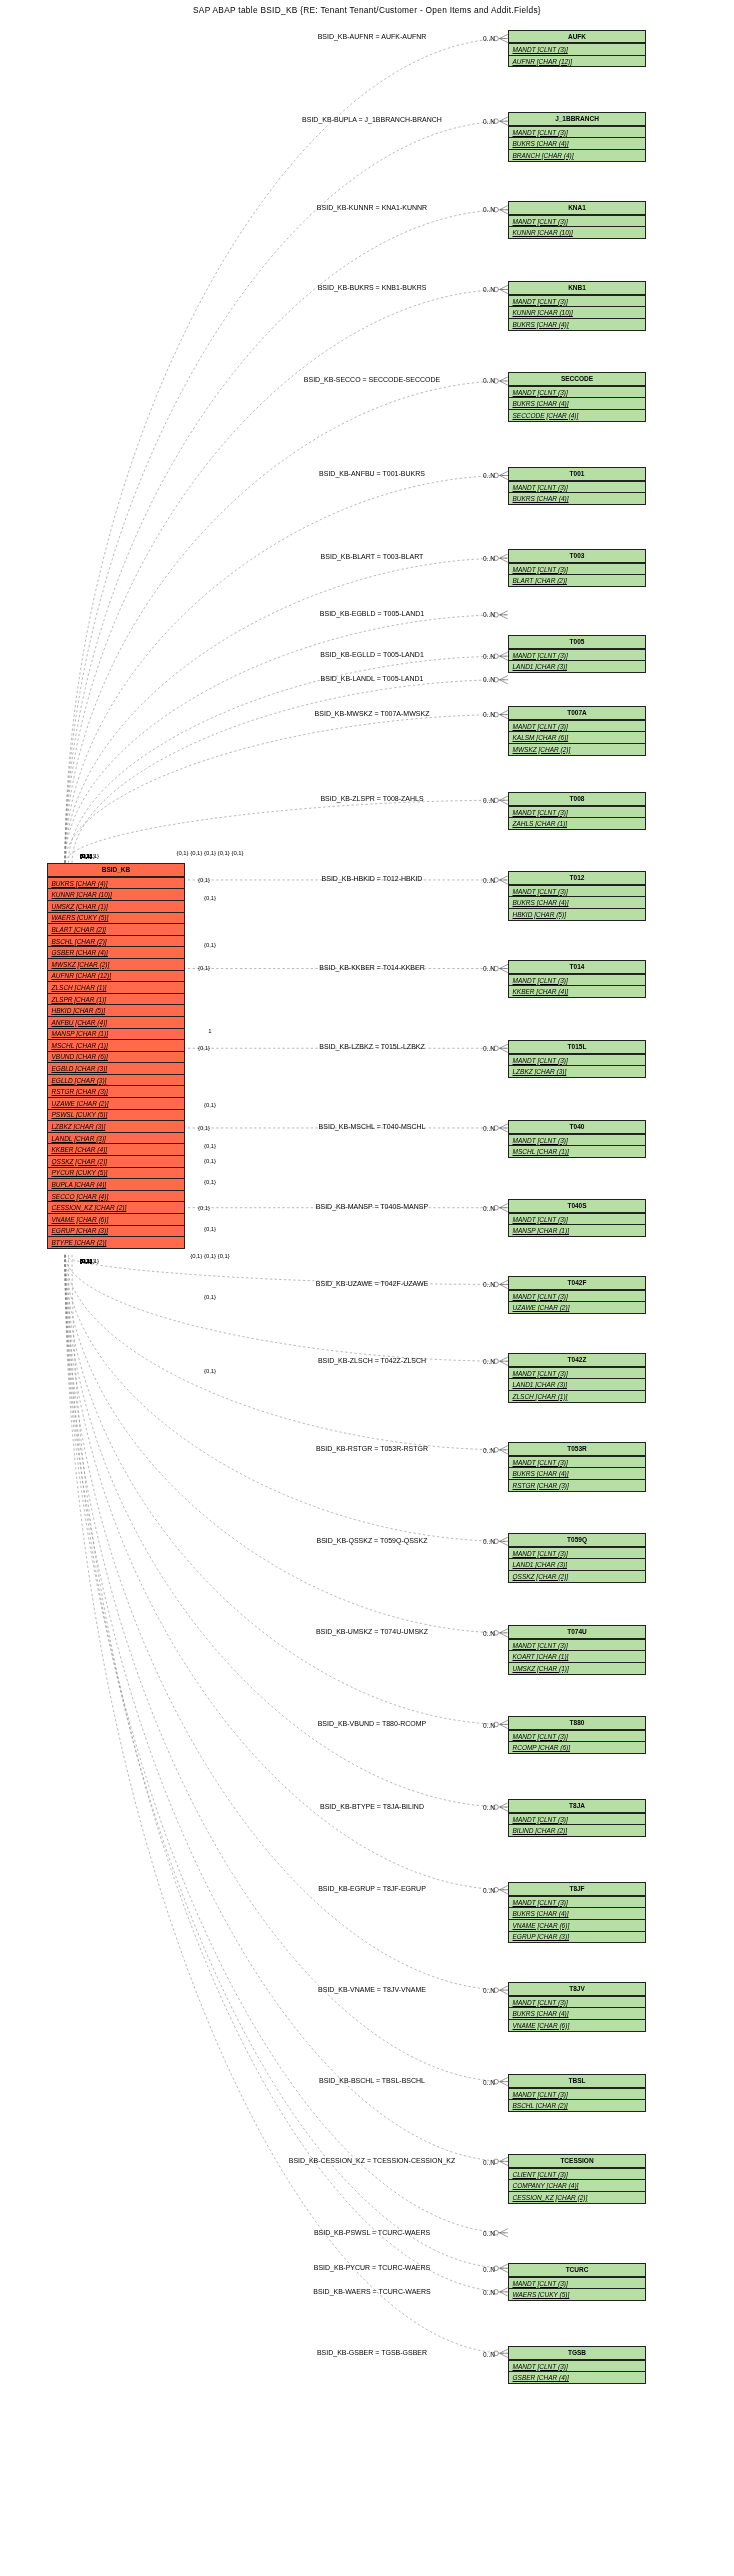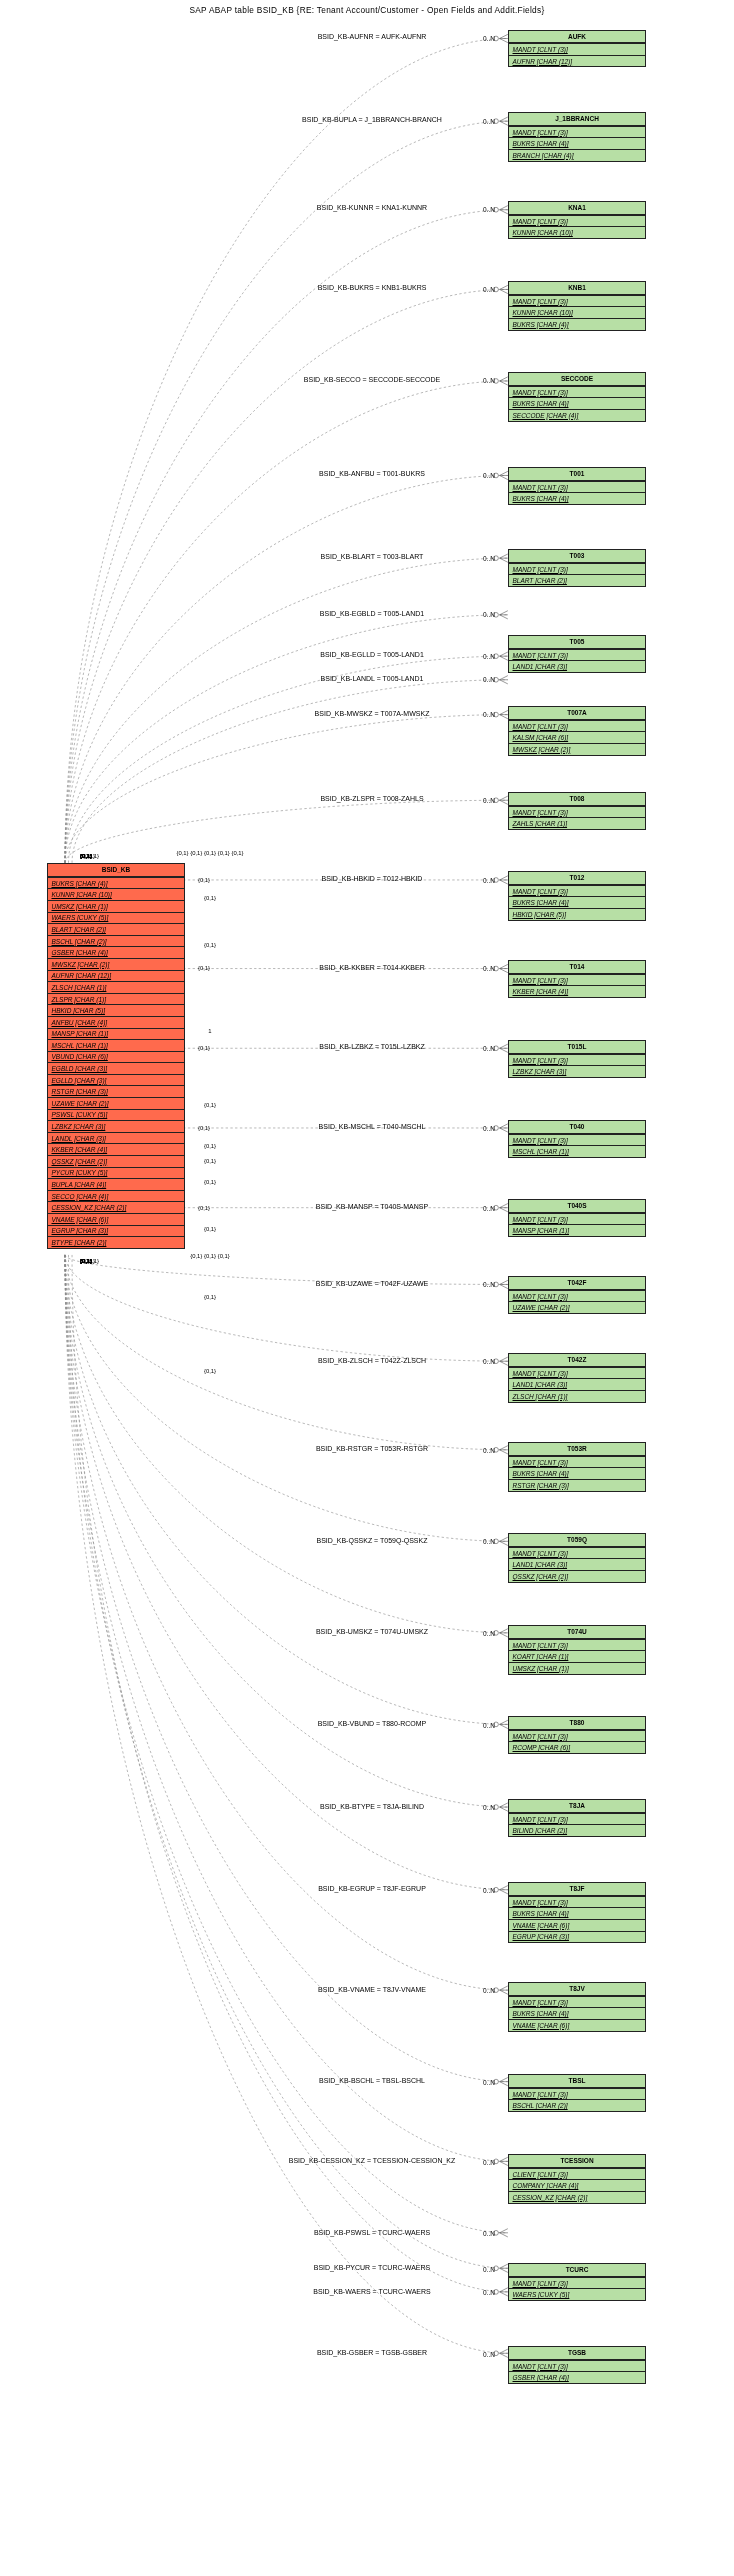--- a/index.html
+++ b/index.html
@@ -18,21 +18,21 @@
   .ref-entity{background:#b7dfa5}
 
   .edge-label{position:absolute;font-size:7px;white-space:nowrap;text-align:center;transform:translateX(-50%)}
   .card-label{position:absolute;font-size:6.5px;white-space:nowrap;transform:translate(-50%,-50%)}
   .card-label.small{font-size:5.9px}
 </style>
 </head>
 <body>
 
 <div class="canvas">
-  <div class="title-line">SAP ABAP table BSID_KB {RE: Tenant Account/Customer - Open Fields and Addit.Fields}</div>
+  <div class="title-line">SAP ABAP table BSID_KB {RE: Tenant Tenant/Customer - Open Items and Addit.Fields}</div>
   <svg class="edge-layer" viewBox="0 0 1243 4360" width="734" height="2576">
       <path d="M 110 1460 C 110 762, 485 64, 860 64" fill="none" stroke="#888" stroke-width="1" stroke-dasharray="4 4"></path>
       <g>
         <path d="M 846 64 L 860 57" stroke="#555" fill="none" stroke-width="1"></path>
         <path d="M 846 64 L 860 64" stroke="#555" fill="none" stroke-width="1"></path>
         <path d="M 846 64 L 860 71" stroke="#555" fill="none" stroke-width="1"></path>
         <circle cx="840" cy="64" r="4" fill="#fff" stroke="#555"></circle>
       </g>
       <path d="M 110 1460 C 110 832, 485 204, 860 204" fill="none" stroke="#888" stroke-width="1" stroke-dasharray="4 4"></path>
       <g>

